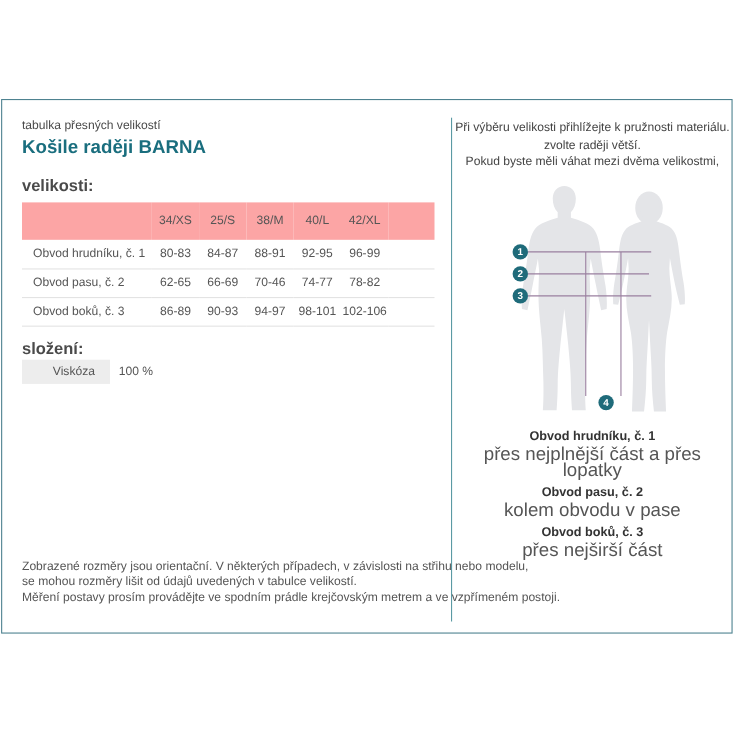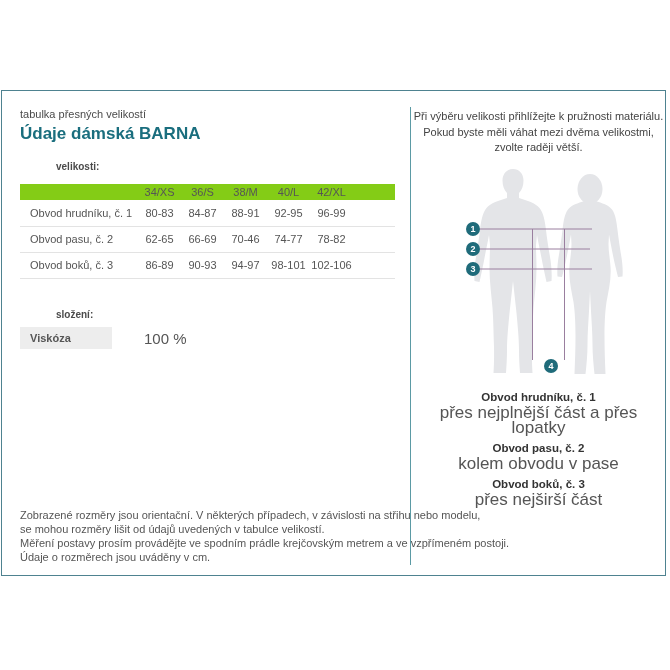--- a/index.html
+++ b/index.html
@@ -8,39 +8,39 @@
   .abs { position:absolute; }
 
   
   .sheet { left:1px; top:90px; width:665px; height:486px;
            border:1px solid #4e8290; background:#fff; }
   .divider { left:410px; top:107px; width:1px; height:458px; background:#5b9aa4; }
 
   
   .eyebrow { left:20px; top:108px; font-size:11px; color:#4a4a4a; }
   .title   { left:20px; top:124px; font-size:17px; font-weight:bold; color:#1a6e7e; }
-  .section-label { font-size:10px; font-weight:bold; color:#4a4a4a;margin-left:36px; }
+  .section-label { font-size:15px; font-weight:bold; color:#4a4a4a; }
   .sizes-label { left:20px; top:161px; }
   .comp-label  { left:20px; top:309px;text-align:center; }
 
   table.size-table { left:20px; top:184px; width:375px; border-collapse:collapse;
                      table-layout:fixed; font-size:11px; color:#555; }
   table.size-table col.c-label { width:118px; }
   table.size-table col.c-val   { width:43px; }
-  table.size-table thead th { background:#84cc16; height:16px; font-weight:normal;
+  table.size-table thead th { background:#fca5a5; height:34px; font-weight:normal;
                               text-align:center; color:#555; }
   table.size-table thead th.lbl { text-align:left; padding-left:10px; }
   table.size-table tbody td { height:26px; text-align:center;
                               border-bottom:1px solid #e3e3e3; }
   table.size-table tbody td.lbl { text-align:left; padding-left:10px; }
 
   .comp-row { left:20px; top:327px; display:flex; align-items:center; }
-  .comp-box { width:92px; height:22px; background:#ededed; font-size:11px; color:#555;
-              display:flex; align-items:center; padding-left:10px;font-weight:bold; }
-  .comp-pct { margin-left:32px; font-size:15px; color:#555; }
+  .comp-box { width:80px; height:22px; background:#ededed; font-size:11px; color:#555;
+              display:flex; align-items:center; padding-left:28px; }
+  .comp-pct { margin-left:8px; font-size:11px; color:#555; }
 
   .notes { left:20px; top:508px; font-size:11px; color:#555; line-height:14px; }
 
   
   .intro { left:412px; top:109px; width:253px; text-align:center;
            font-size:11px; color:#444; line-height:15.5px; }
   .figure { left:412px; top:163px; }
   .legend { left:412px; top:390px; width:253px; text-align:center; }
   .legend-item { margin-bottom:6px; }
   .legend-title { font-size:11.5px; font-weight:bold; color:#333; line-height:15px; }
@@ -48,38 +48,38 @@
 
   .marker-num { font-size:9px; font-weight:bold; fill:#ffffff; }
 </style>
 </head>
 <body>
 
 <div class="abs sheet"></div>
 <div class="abs divider"></div>
 
 <div class="abs eyebrow">tabulka přesných velikostí</div>
-<div class="abs title">Údaje dámská BARNA</div>
+<div class="abs title">Košile raději BARNA</div>
 <div class="abs section-label sizes-label">velikosti:</div>
 
 <table class="abs size-table">
   <colgroup>
     <col class="c-label">
       <col class="c-val">
       <col class="c-val">
       <col class="c-val">
       <col class="c-val">
       <col class="c-val">
       <col>
   </colgroup>
   <thead>
     <tr>
       <th class="lbl"></th>
       <th>34/XS</th>
-      <th>36/S</th>
+      <th>25/S</th>
       <th>38/M</th>
       <th>40/L</th>
       <th>42/XL</th>
       <th></th>
     </tr>
   </thead>
   <tbody>
     <tr>
       <td class="lbl">Obvod hrudníku, č. 1</td>
       <td>80-83</td>
@@ -113,27 +113,26 @@
 <div class="abs section-label comp-label">složení:</div>
 <div class="abs comp-row">
   <div class="comp-box">Viskóza</div>
   <div class="comp-pct">100 %</div>
 </div>
 
 <div class="abs notes">
   <div>Zobrazené rozměry jsou orientační. V některých případech, v závislosti na střihu nebo modelu,</div>
   <div>se mohou rozměry lišit od údajů uvedených v tabulce velikostí.</div>
   <div>Měření postavy prosím provádějte ve spodním prádle krejčovským metrem a ve vzpřímeném postoji.</div>
-  <div>Údaje o rozměrech jsou uváděny v cm.</div>
 </div>
 
 <div class="abs intro">
   <div>Při výběru velikosti přihlížejte k pružnosti materiálu.</div>
+  <div>zvolte raději větší.</div>
   <div>Pokud byste měli váhat mezi dvěma velikostmi,</div>
-  <div>zvolte raději větší.</div>
 </div>
 
 <svg class="abs figure" width="255" height="230" viewBox="0 0 255 230">
 
   <ellipse cx="178" cy="26" rx="12.5" ry="15" fill="#e4e5e8"></ellipse>
 
   <path fill="#e4e5e8" d="
     M101 6 C95 6 90.5 10.5 90.5 17.5 C90.5 22.5 92 27 95 30 L95 35
     C87 37.5 78.5 40 74.5 45 C70.5 50 69 58 68 67 C67 76 65 88 63.5 97
     C62.5 104 62 112 62.5 118 L67.5 119 C69 112 71 103 72.5 95

